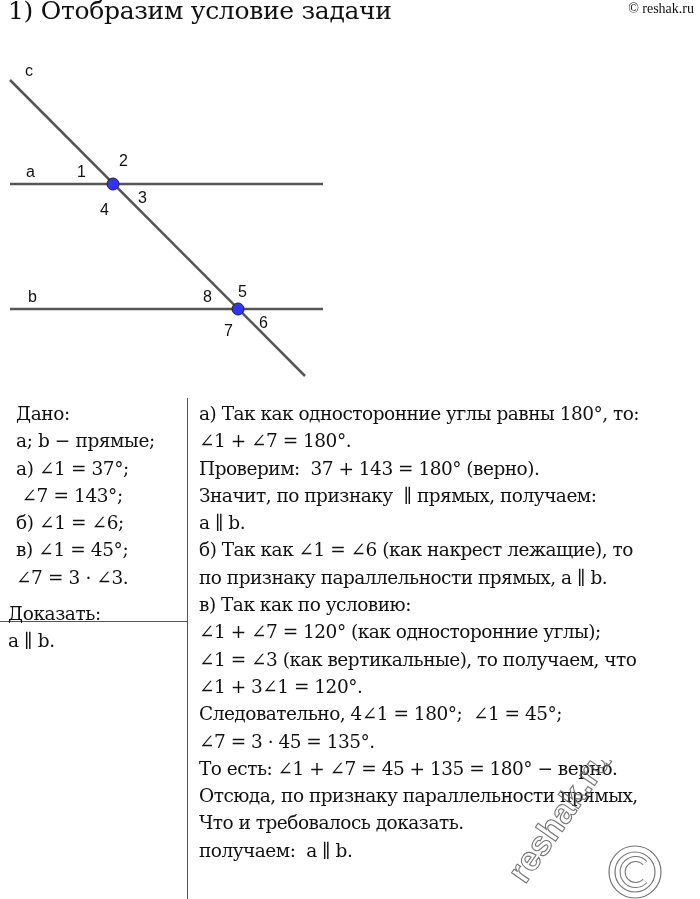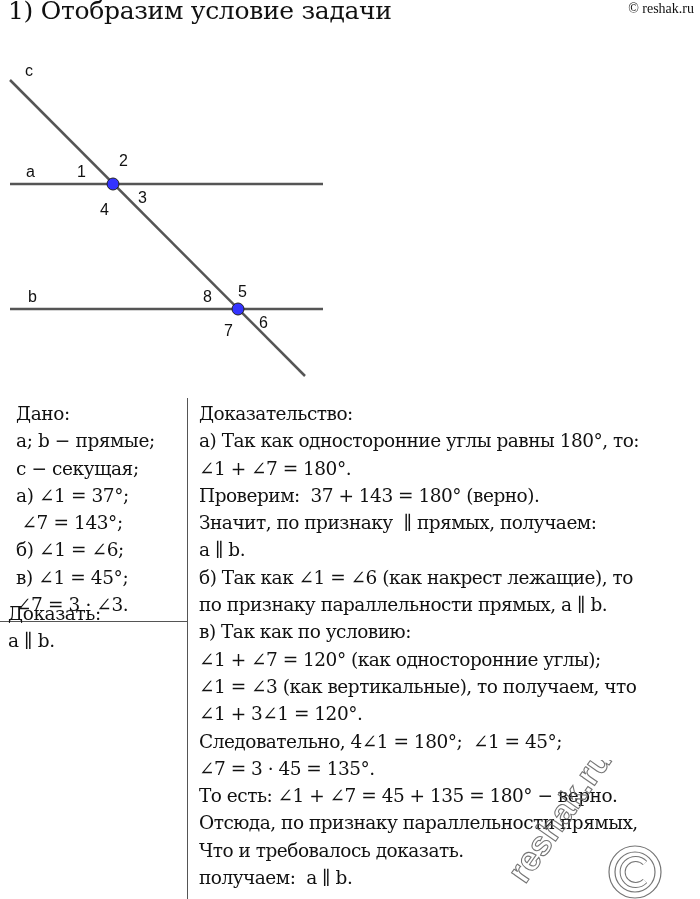--- a/index.html
+++ b/index.html
@@ -54,35 +54,33 @@
   <text x="224" y="336">7</text>
   <text x="203" y="302">8</text>
 </svg>
 
 <div class="vline"></div>
 <div class="hline"></div>
 
 <div class="given">
   <div class="line">Дано:</div>
   <div class="line">a; b − прямые;</div>
-  <div class="line">c − секущая;</div>
   <div class="line">а) ∠1 = 37°;</div>
   <div class="line" style="white-space:pre"> ∠7 = 143°;</div>
   <div class="line">б) ∠1 = ∠6;</div>
   <div class="line">в) ∠1 = 45°;</div>
   <div class="line">∠7 = 3 · ∠3.</div>
 </div>
 
 <div class="prove">
   <div class="line">Доказать:</div>
   <div class="line it">a ∥ b.</div>
 </div>
 
 <div class="proof">
-  <div class="line">Доказательство:</div>
   <div class="line">а) Так как односторонние углы равны 180°, то:</div>
   <div class="line">∠1 + ∠7 = 180°.</div>
   <div class="line" style="white-space:pre">Проверим:  37 + 143 = 180° (верно).</div>
   <div class="line" style="white-space:pre">Значит, по признаку  ∥ прямых, получаем:</div>
   <div class="line it">a ∥ b.</div>
   <div class="line">б) Так как ∠1 = ∠6 (как накрест лежащие), то</div>
   <div class="line">по признаку параллельности прямых, a ∥ b.</div>
   <div class="line">в) Так как по условию:</div>
   <div class="line">∠1 + ∠7 = 120° (как односторонние углы);</div>
   <div class="line">∠1 = ∠3 (как вертикальные), то получаем, что</div>

